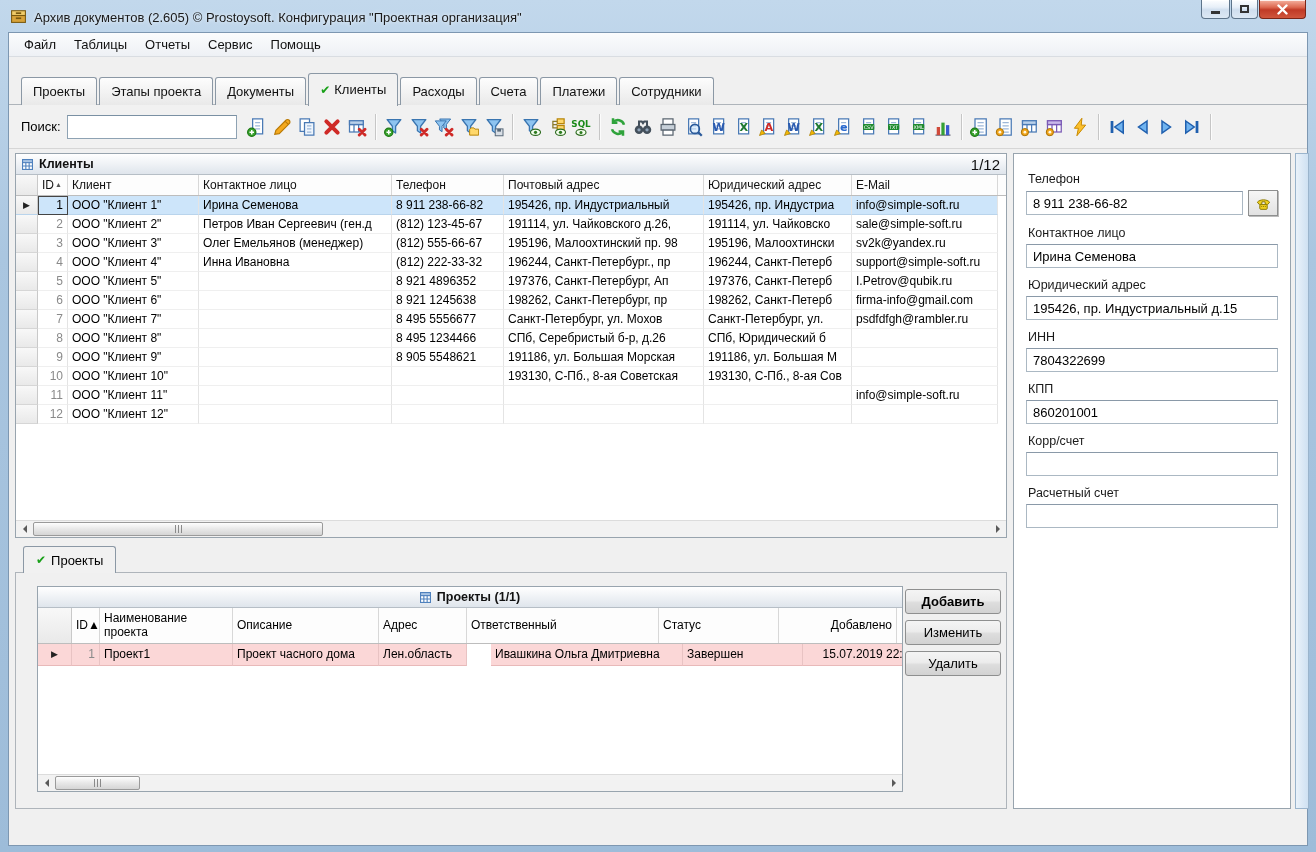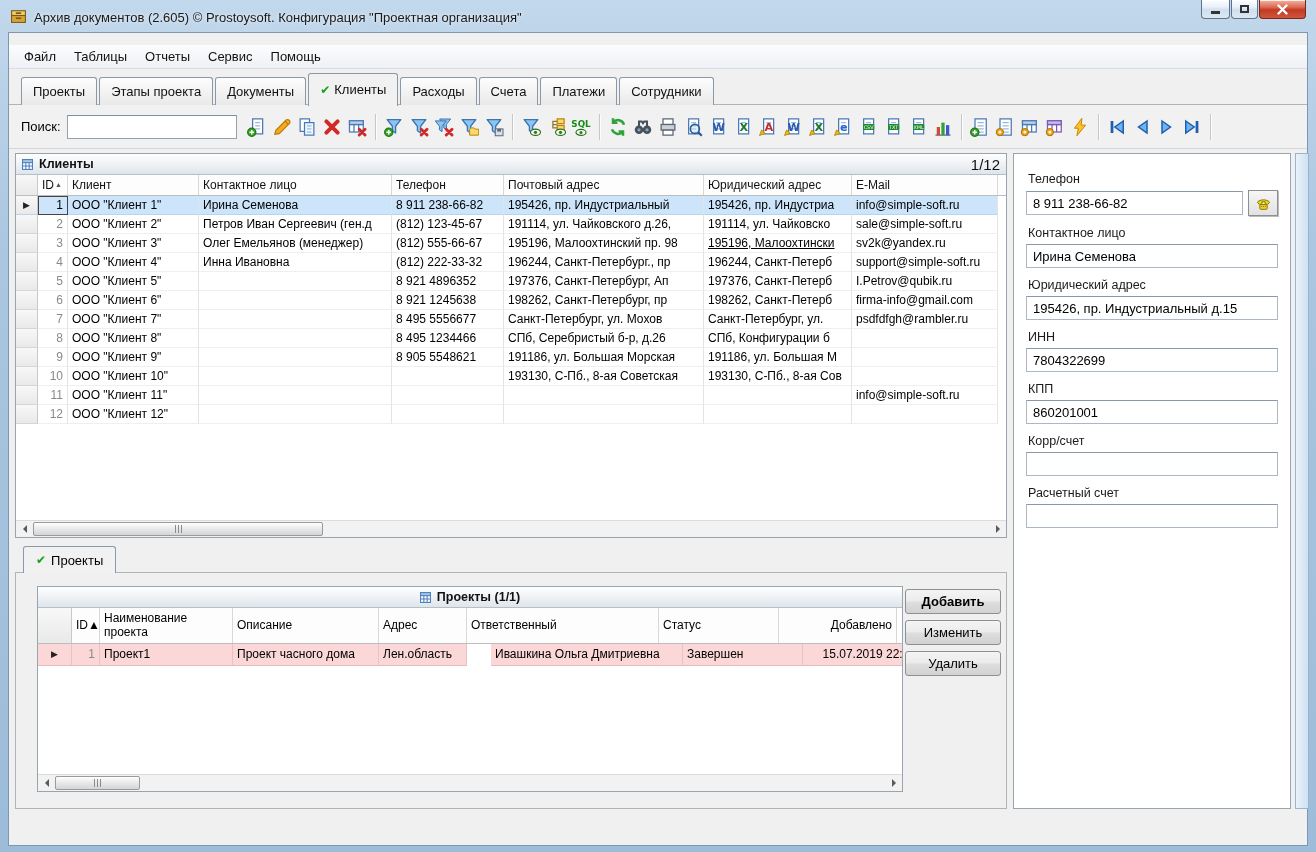--- a/index.html
+++ b/index.html
@@ -12,21 +12,21 @@
   .win-title { font-size:13px; color:#1a1a1a; text-shadow:0 0 4px rgba(255,255,255,.9); white-space:nowrap; }
   .wbtns { margin-left:auto; display:flex; margin-right:10px; }
   .wbtn { height:19px; border:1px solid #5d748a; border-top:none; border-radius:0 0 4px 4px; display:flex; align-items:center; justify-content:center; background:linear-gradient(180deg,#fdfeff,#e7eff8 40%,#cfdeee 55%,#dce8f4); box-shadow:inset 0 1px 0 rgba(255,255,255,.8); margin-left:1px; }
   .wbtn.min { width:29px; } .wbtn.max { width:27px; }
   .wbtn.close { width:47px; background:linear-gradient(180deg,#f5b3a1,#dd6951 40%,#c03a26 55%,#d0563d); border-color:#7a2517; }
   .glyph-min { width:9px; height:3px; background:#333; margin-top:6px; }
   .glyph-max { width:9px; height:8px; border:2px solid #333; }
 
   
   .client { position:absolute; left:8px; right:8px; top:32px; bottom:6px; background:#f0f0f0; border:1px solid #7d97b1; }
-  .menubar { position:absolute; left:0; right:0; top:12px; height:24px; background:linear-gradient(180deg,#fbfcfd,#eef1f5); border-bottom:1px solid #d9dde2; display:flex; align-items:center; padding-left:6px; }
+  .menubar { position:absolute; left:0; right:0; top:0; height:24px; background:linear-gradient(180deg,#fbfcfd,#eef1f5); border-bottom:1px solid #d9dde2; display:flex; align-items:center; padding-left:6px; }
   .menu-item { font-size:13px; color:#111; padding:3px 9px; }
 
   
   .tabstrip { position:absolute; left:0; right:0; top:28px; height:44px; }
   .tabstrip .line { position:absolute; left:0; right:0; bottom:0; border-bottom:1px solid #aeb4ba; }
   .tabs-inner { position:absolute; left:12px; bottom:0; display:flex; align-items:flex-end; }
   .tab { border:1px solid #8b98a5; border-bottom:none; border-radius:3px 3px 0 0; background:linear-gradient(180deg,#fdfdfd,#e9e9e9); height:28px; display:flex; align-items:center; padding:0 11px; margin-right:2px; font-size:13px; color:#111; position:relative; }
   .tab.active { background:#f1f1f1; height:33px; z-index:3; margin-bottom:-1px; padding-bottom:1px; }
   .tab .chk { color:#18a018; font-size:12px; margin-right:4px; font-weight:bold; }
 
@@ -496,21 +496,21 @@
             <span class="c" style="width: 148px;">191114, ул. Чайковско</span>
             <span class="c" style="width: 146px;">sale@simple-soft.ru</span>
           </div>
           <div class="grow">
             <span class="c gut" style="width: 22px;"></span>
             <span class="c idc" style="width: 30px;">3</span>
             <span class="c" style="width: 131px;">ООО "Клиент 3"</span>
             <span class="c" style="width: 193px;">Олег Емельянов (менеджер)</span>
             <span class="c" style="width: 112px;">(812) 555-66-67</span>
             <span class="c" style="width: 200px;">195196, Малоохтинский пр. 98</span>
-            <span class="c" style="width: 148px; text-decoration: underline;">195196, Малоохтински</span>
+            <span class="c" style="width: 148px;">195196, Малоохтински</span>
             <span class="c" style="width: 146px;">sv2k@yandex.ru</span>
           </div>
           <div class="grow">
             <span class="c gut" style="width: 22px;"></span>
             <span class="c idc" style="width: 30px;">4</span>
             <span class="c" style="width: 131px;">ООО "Клиент 4"</span>
             <span class="c" style="width: 193px;">Инна Ивановна</span>
             <span class="c" style="width: 112px;">(812) 222-33-32</span>
             <span class="c" style="width: 200px;">196244, Санкт-Петербург., пр</span>
             <span class="c" style="width: 148px;">196244, Санкт-Петерб</span>
@@ -546,21 +546,21 @@
             <span class="c" style="width: 148px;">Санкт-Петербург, ул.</span>
             <span class="c" style="width: 146px;">psdfdfgh@rambler.ru</span>
           </div>
           <div class="grow">
             <span class="c gut" style="width: 22px;"></span>
             <span class="c idc" style="width: 30px;">8</span>
             <span class="c" style="width: 131px;">ООО "Клиент 8"</span>
             <span class="c" style="width: 193px;"></span>
             <span class="c" style="width: 112px;">8 495 1234466</span>
             <span class="c" style="width: 200px;">СПб,   Серебристый б-р, д.26</span>
-            <span class="c" style="width: 148px;">СПб,   Конфигурации б</span>
+            <span class="c" style="width: 148px;">СПб,   Юридический б</span>
             <span class="c" style="width: 146px;"></span>
           </div>
           <div class="grow">
             <span class="c gut" style="width: 22px;"></span>
             <span class="c idc" style="width: 30px;">9</span>
             <span class="c" style="width: 131px;">ООО "Клиент 9"</span>
             <span class="c" style="width: 193px;"></span>
             <span class="c" style="width: 112px;">8 905 5548621</span>
             <span class="c" style="width: 200px;">191186, ул. Большая Морская</span>
             <span class="c" style="width: 148px;">191186, ул. Большая М</span>

